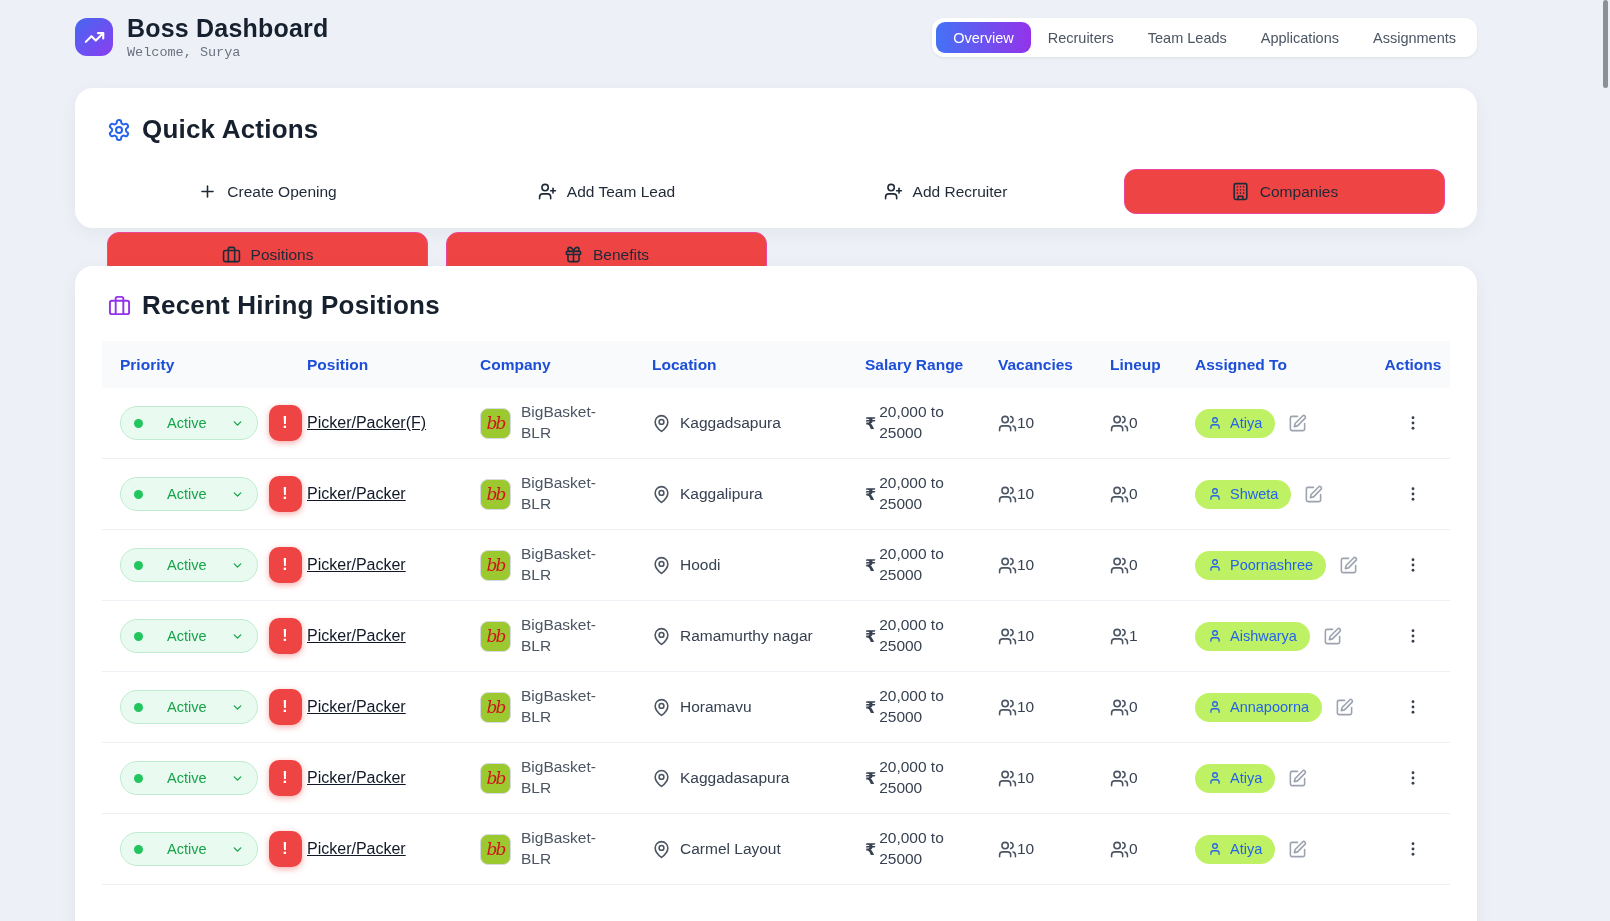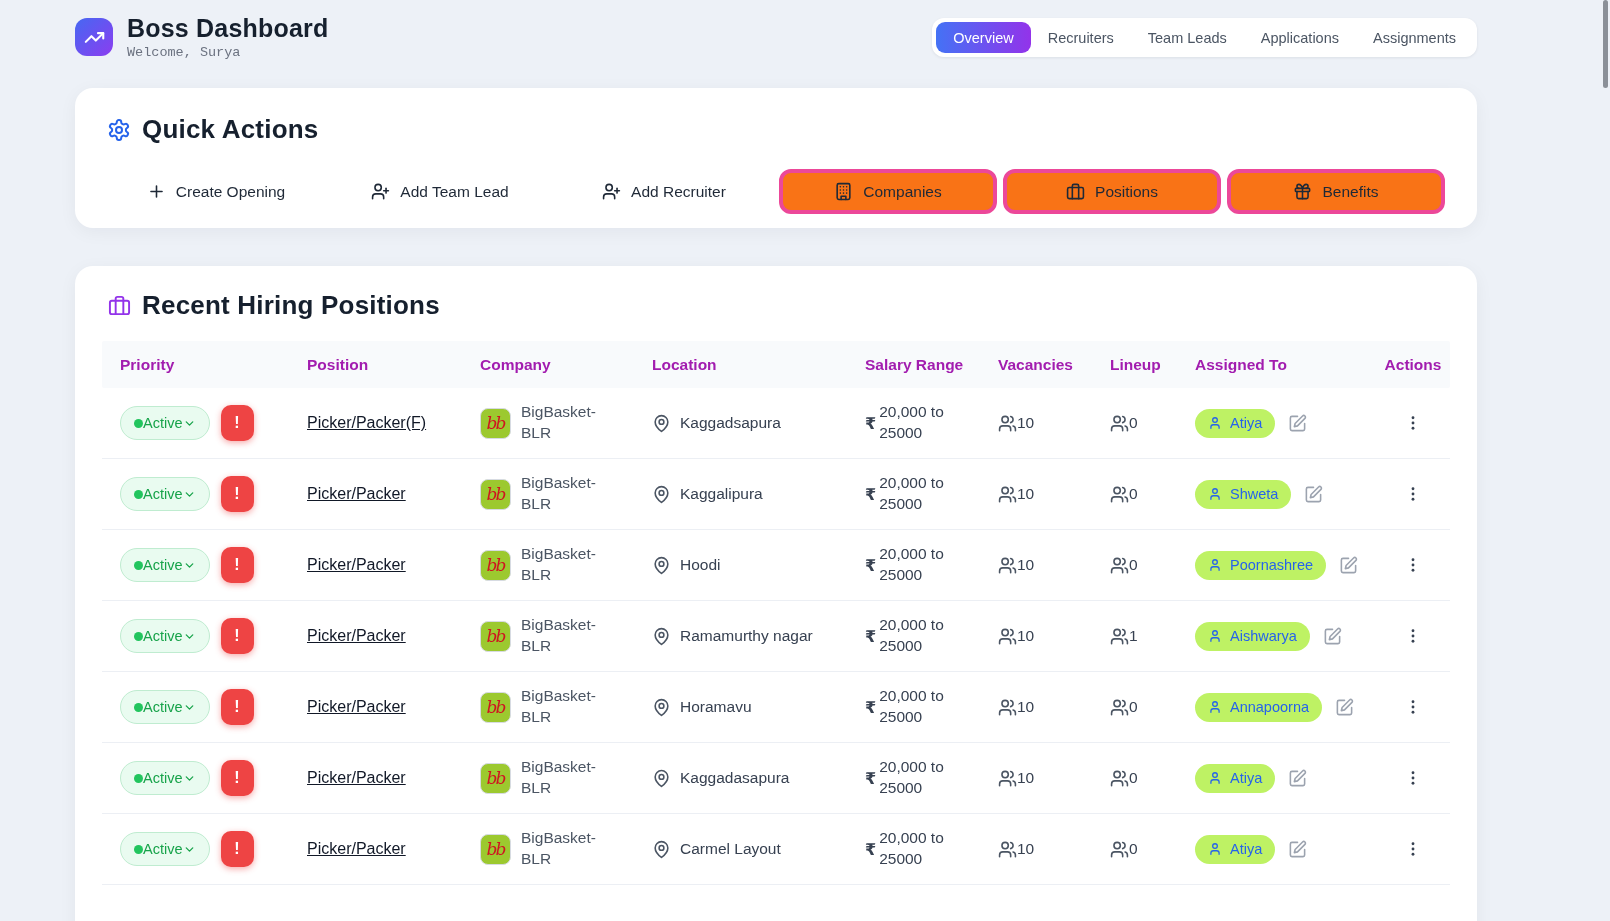--- a/index.html
+++ b/index.html
@@ -49,48 +49,48 @@
     border-radius: 18px; box-shadow: 0 4px 18px rgba(15,23,42,.05);
   }
   .card.quick-actions { top: 88px; height: 140px; padding: 26px 32px; }
   .card.recent { top: 266px; height: 700px; padding: 24px 27px; }
 
   .section-head { display: flex; align-items: center; gap: 11px; }
   .section-title { font-size: 26px; font-weight: 700; color: #16202e; letter-spacing: .2px; }
 
   
   .qa-grid {
-    margin-top: 24px; display: grid; grid-template-columns: repeat(6, 1fr); gap: 6px;
+    margin-top: 24px; display: grid; grid-template-columns: repeat(4, 1fr); gap: 18px;
   }
   .qa-btn {
     height: 45px; display: flex; align-items: center; justify-content: center; gap: 10px;
     font-size: 15.5px; font-weight: 500; color: #1f2937; background: transparent;
     border: none; border-radius: 12px; cursor: pointer; font-family: inherit;
   }
-  .qa-btn.outlined { border: 4px solid #ec4899; background: #f97316; }
+  .qa-btn.outlined { border: 1px solid #ec4899; background: #ef4444; }
 
   
   .table-wrap { margin-top: 20px; }
   .trow {
     display: grid;
     grid-template-columns: 187px 173px 172px 213px 133px 112px 85px 181px 1fr;
     align-items: center; padding-left: 18px;
   }
   .thead {
     background: #f8fafc; height: 47px; border-radius: 2px;
-    font-size: 15.5px; font-weight: 700; color: #a21caf;
+    font-size: 15.5px; font-weight: 700; color: #1d4ed8;
   }
   .thead .cell-actions { text-align: center; }
   .tbody-row { height: 71px; border-bottom: 1px solid #eceff4; font-size: 15.5px; color: #374151; }
 
   .cell { display: flex; align-items: center; }
 
   
   .status-badge {
-    display: inline-flex; align-items: center; gap: 0; height: 34px; padding: 0 13px;
+    display: inline-flex; align-items: center; gap: 24px; height: 34px; padding: 0 13px;
     background: #e9fbf0; border: 1px solid #bfecd0; border-radius: 17px;
     color: #17a34a; font-size: 14.5px; cursor: pointer;
   }
   .status-dot { width: 9px; height: 9px; border-radius: 50%; background: #22c55e; }
   .priority-btn {
     width: 33px; height: 36px; margin-left: 11px; border: none; border-radius: 10px;
     background: #ee4444; color: #fff; font-weight: 700; font-size: 16px; cursor: pointer;
     box-shadow: 0 2px 6px rgba(238,68,68,.45); font-family: inherit;
   }
 

